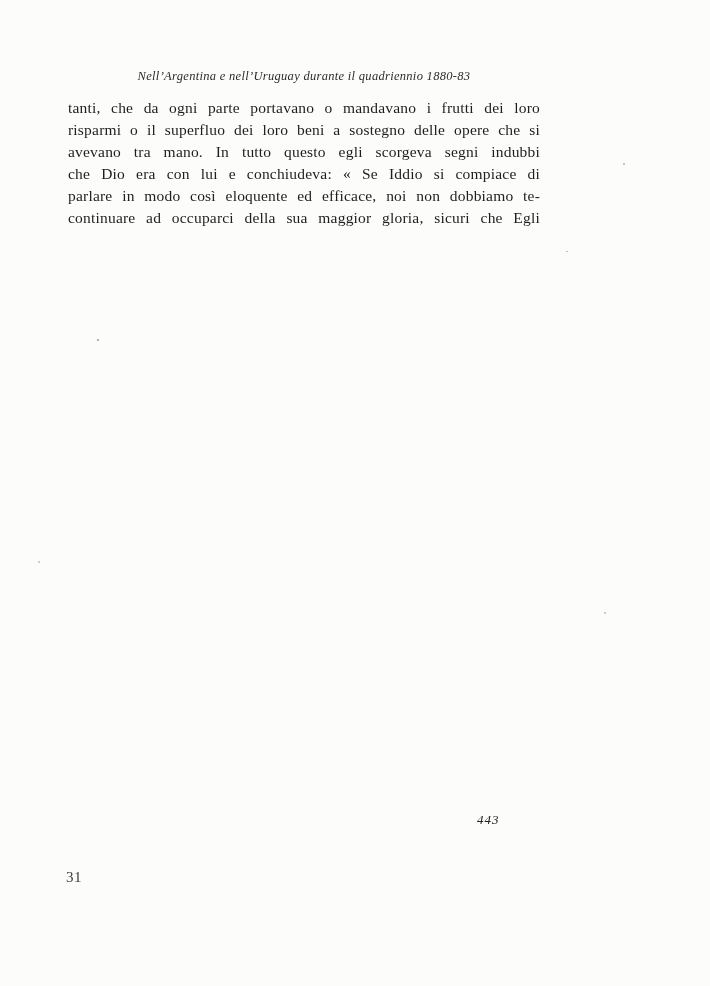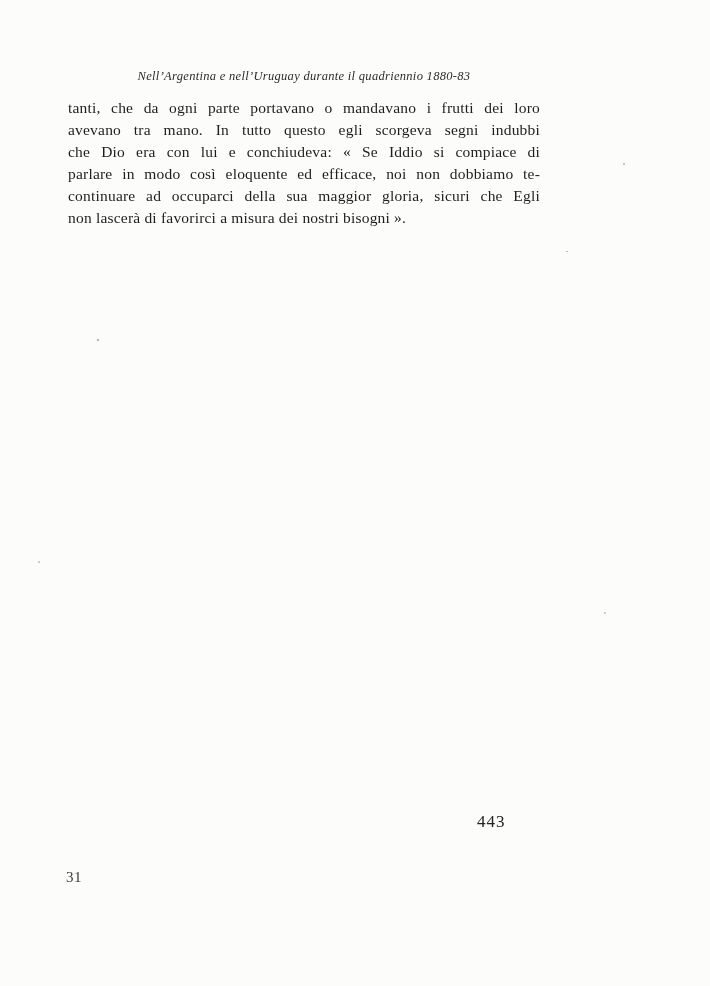--- a/index.html
+++ b/index.html
@@ -46,21 +46,22 @@
   .line.last {
     text-align-last: left;
     -moz-text-align-last: left;
   }
   .em {
   }
   .folio {
     position: absolute;
     left: 477px;
     top: 812px;
-    font-size: 17px;
+    font-style: italic;
+    font-size: 13px;
     letter-spacing: 1px;
     color: #222;
   }
   .signature-mark {
     position: absolute;
     left: 66px;
     top: 869px;
     font-size: 15px;
     letter-spacing: 0.6px;
     color: #3a3a3a;
@@ -80,25 +81,25 @@
 </style>
 </head>
 <body>
 
 <div class="page">
 
   <div class="running-header">Nell’Argentina e nell’Uruguay durante il quadriennio 1880-83</div>
 
   <div class="paragraph">
       <div class="line"><span>tanti, che da ogni parte portavano o mandavano i frutti dei loro</span></div>
+      <div class="line"><span>risparmi o il superfluo dei loro beni a sostegno delle opere che si</span></div>
       <div class="line"><span>avevano tra mano. In tutto questo egli scorgeva segni indubbi</span></div>
       <div class="line"><span>che Dio era con lui e conchiudeva: « Se Iddio si compiace di</span></div>
       <div class="line"><span>parlare </span><span class="em">in modo</span><span> così eloquente ed efficace, noi non dobbiamo te-</span></div>
       <div class="line"><span>continuare ad occuparci della sua maggior gloria, sicuri che Egli</span></div>
-      <div class="line last"><span>non lascerà di favorirci a misura dei nostri bisogni ».</span></div>
     </div>
 
   <div class="folio">443</div>
 
   <div class="signature-mark">31</div>
 
   <div class="speck s1"></div>
   <div class="speck s2"></div>
   <div class="speck s3"></div>
   <div class="speck s4"></div>

